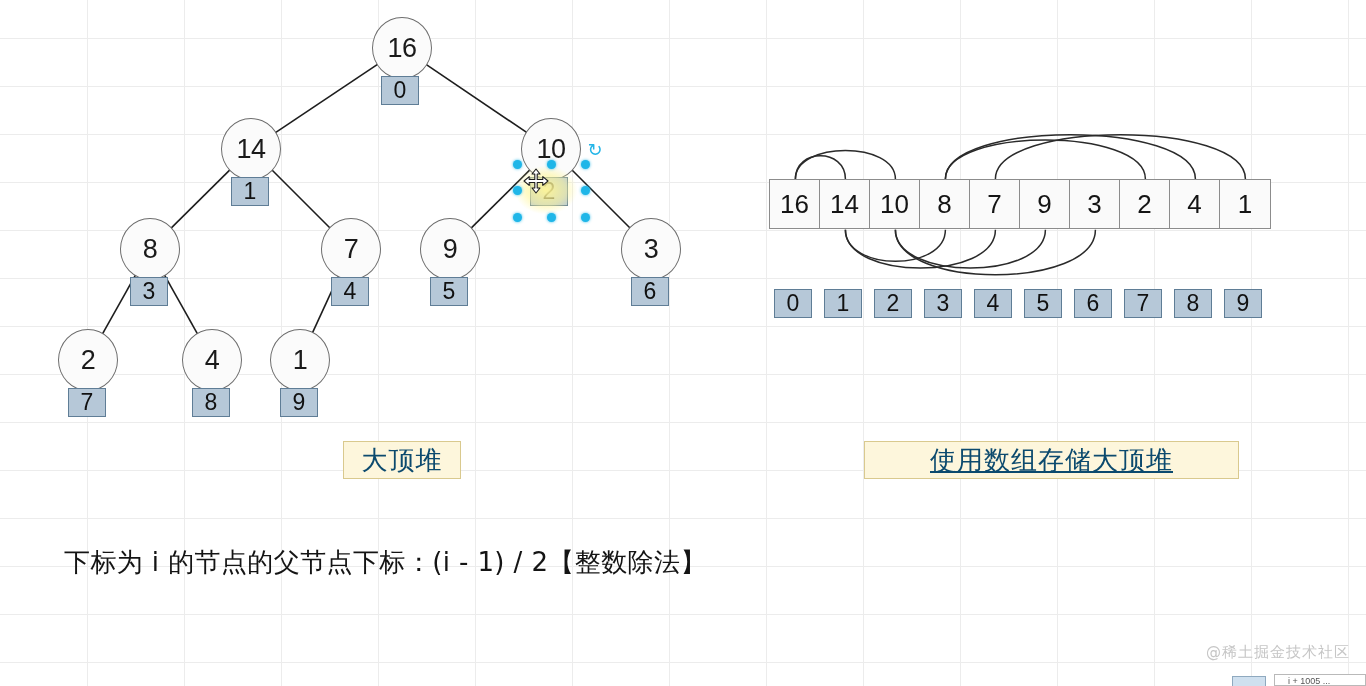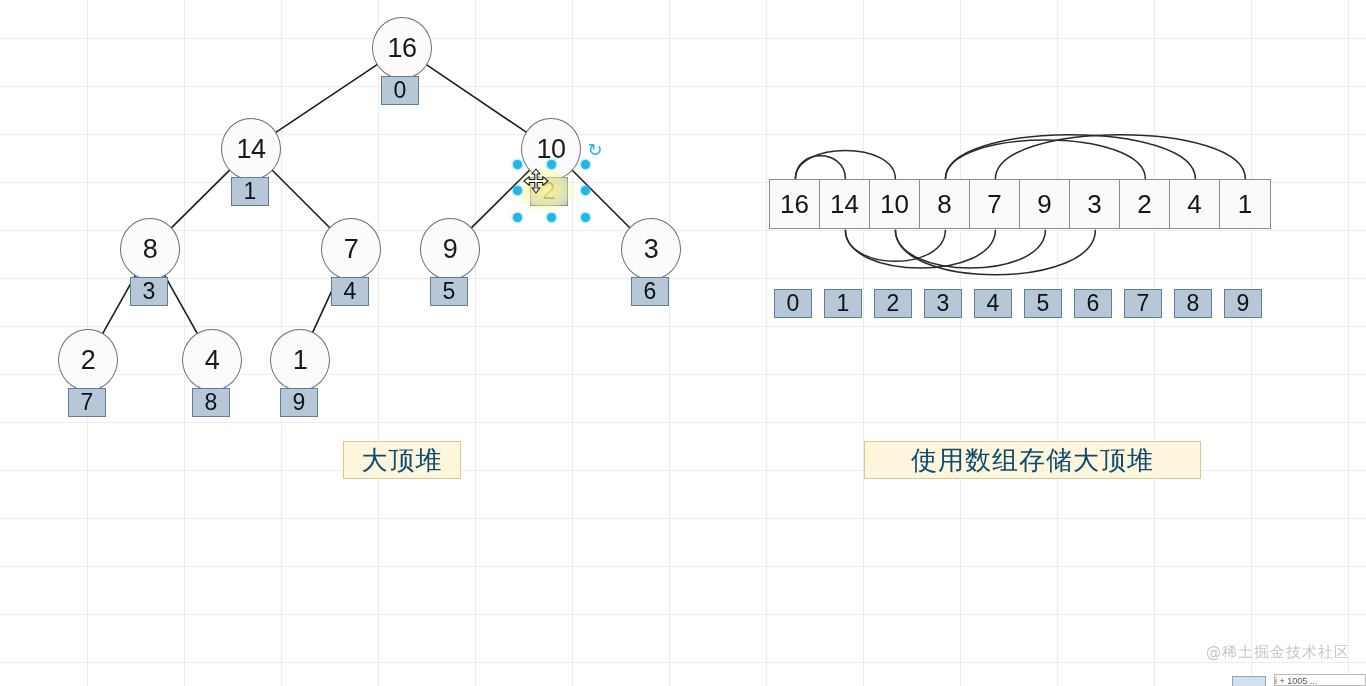--- a/index.html
+++ b/index.html
@@ -122,21 +122,21 @@
     font-size: 26px;
     font-family: "DejaVu Sans", "Liberation Sans", sans-serif;
     letter-spacing: 1px;
   }
   #caption-heap {
     left: 343px; top: 441px;
     width: 118px; height: 38px;
   }
   #caption-array {
     left: 864px; top: 441px;
-    width: 337px; height: 38px;
+    width: 375px; height: 38px; text-decoration: underline;
   }
 
   
   .formula {
     position: absolute;
     left: 64px;
     font-size: 26px;
     color: #141414;
     font-family: "DejaVu Sans", "Liberation Sans", sans-serif;
     white-space: nowrap;
@@ -221,21 +221,21 @@
   }
   #bottom-chrome .field {
     position: absolute;
     left: 42px; top: 0;
     width: 92px; height: 12px;
     background: #ffffff;
     border: 1px solid #b9b9b9;
     box-sizing: border-box;
     font-size: 9px;
     color: #555;
-    padding-left: 0;
+    padding-left: 13px;
     line-height: 12px;
     overflow: hidden;
     white-space: nowrap;
   }
 </style>
 </head>
 <body>
 
 <div id="canvas">
 
@@ -388,20 +388,21 @@
         <span>8</span>
       </div>
       <div class="idx">
         <span>9</span>
       </div>
     </div>
 
   <div class="caption" id="caption-heap">大顶堆</div>
   <div class="caption" id="caption-array">使用数组存储大顶堆</div>
 
+  <div class="formula" id="formula-0">下标为 i 的节点的父节点下标：(i - 1) / 2【整数除法】</div>
 
   <div id="sel-glow"></div>
   <div id="selection">
     <div class="handle" style="left:0px;top:0px;"></div>
     <div class="handle" style="left:34px;top:0px;"></div>
     <div class="handle" style="left:68px;top:0px;"></div>
     <div class="handle" style="left:0px;top:26px;"></div>
     <div class="handle" style="left:68px;top:26px;"></div>
     <div class="handle" style="left:0px;top:53px;"></div>
     <div class="handle" style="left:34px;top:53px;"></div>

